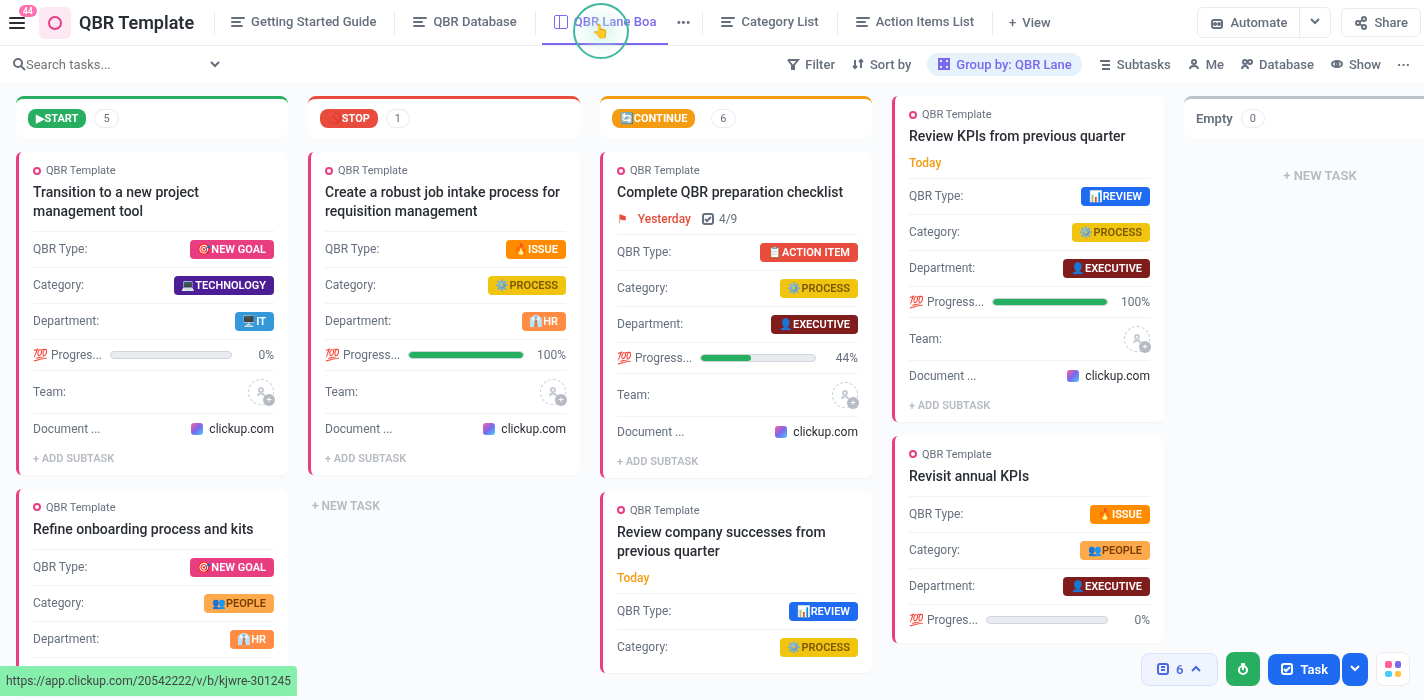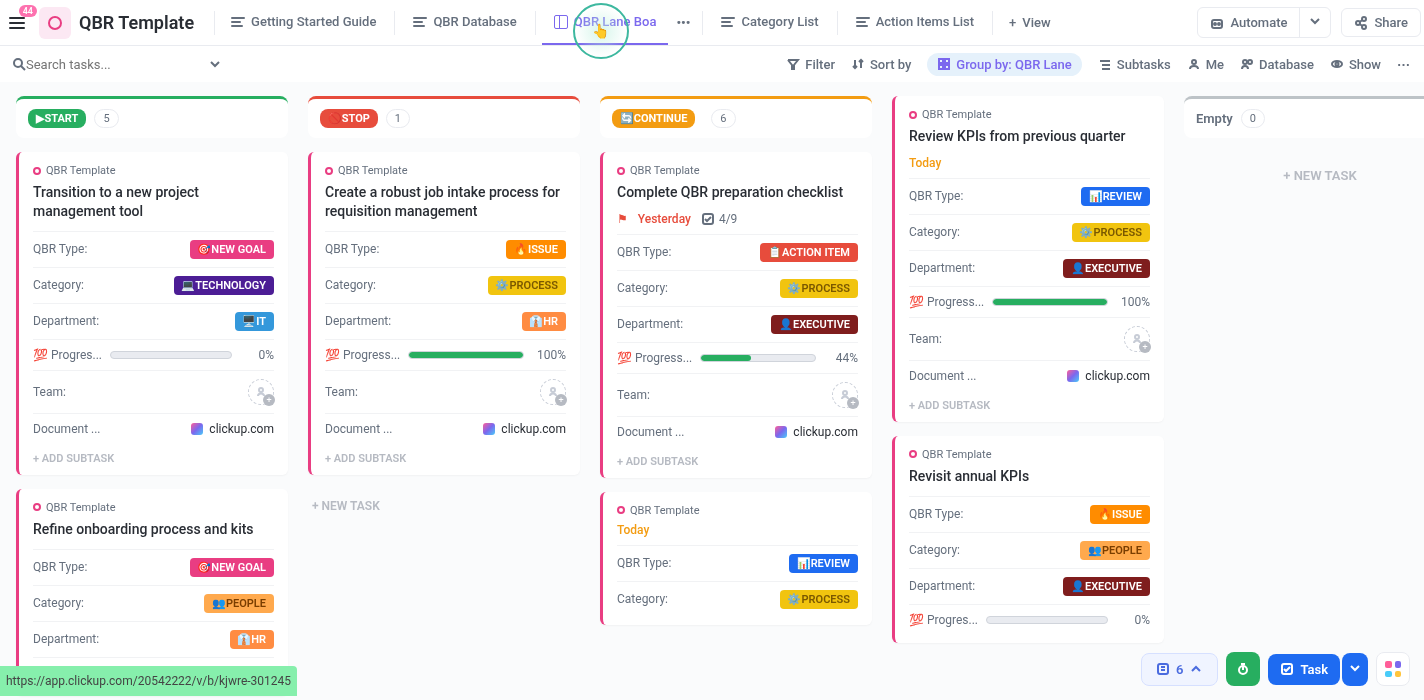--- a/index.html
+++ b/index.html
@@ -481,20 +481,21 @@
           </span>
         </div>
       <div class="add-subtask">+ ADD SUBTASK</div>
     </div>
 
     <div class="card">
       <div class="card-list">
           <span class="dot-pink"></span>
           <span>QBR Template</span>
         </div>
+      <div class="card-title">Review company successes from previous quarter</div>
       <div class="card-meta">
           <span class="due-orange">Today</span>
         </div>
       <div class="row">
           <span class="row-label">QBR Type:</span>
           <span class="tag review">📊REVIEW</span>
         </div>
       <div class="row">
           <span class="row-label">Category:</span>
           <span class="tag process">⚙️PROCESS</span>

